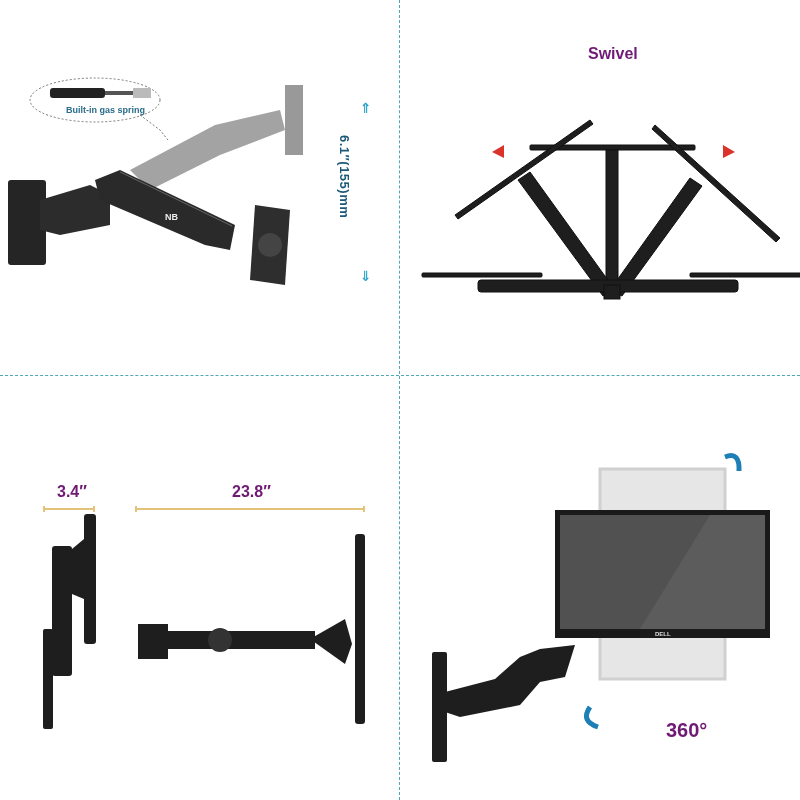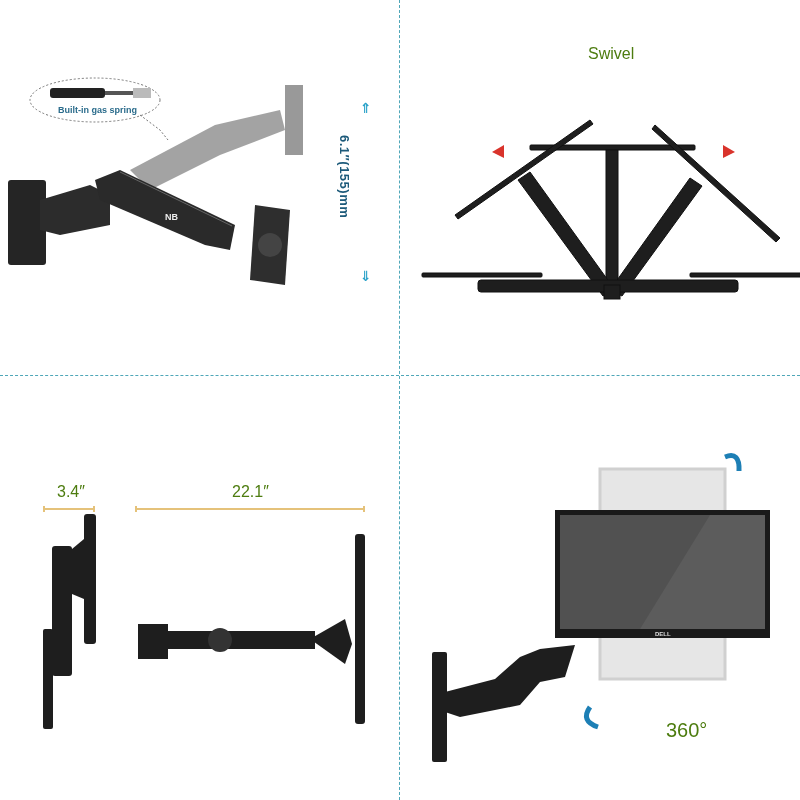--- a/index.html
+++ b/index.html
@@ -7,21 +7,21 @@
          font-family:"Liberation Sans", "DejaVu Sans", sans-serif; }
   .panel { position:absolute; }
   #p-tl { left:0; top:0; width:400px; height:375px; }
   #p-tr { left:400px; top:0; width:400px; height:375px; }
   #p-bl { left:0; top:375px; width:400px; height:425px;margin-top:24px; }
   #p-br { left:400px; top:375px; width:400px; height:425px;margin-top:12px; }
   .vdiv { position:absolute; left:399px; top:0; width:0; height:800px;
           border-left:1.5px dashed #4fa7b8; }
   .hdiv { position:absolute; left:0; top:375px; width:800px; height:0;
           border-top:1.5px dashed #4fa7b8; }
-  .label { position:absolute; color:#4d7c0f; font-weight:normal; white-space:nowrap; }
+  .label { position:absolute; color:#701a75; font-weight:bold; white-space:nowrap; }
   .callout { position:absolute; color:#2b6c8c; font-weight:bold; font-size:9px; }
   .vtext { position:absolute; color:#1d5a7a; font-weight:bold; font-size:13px;
            transform:rotate(90deg); transform-origin:left top; white-space:nowrap; letter-spacing:0.5px; }
   svg { position:absolute; left:0; top:0; }
   .dim-line { position:absolute; height:0; border-top:2px solid #e5c27a; }
   .dim-line::before, .dim-line::after { content:""; position:absolute; top:-4px; width:0; height:6px; border-left:2px solid #e5c27a; }
   .dim-line::before { left:0; } .dim-line::after { right:0; }
 </style>
 </head>
 <body>
@@ -45,21 +45,21 @@
     <rect x="8" y="180" width="38" height="85" rx="3" fill="#252525"></rect>
 
     <path d="M40,200 L90,185 L110,195 L110,225 L60,235 L40,230 Z" fill="#2c2c2c"></path>
     <path d="M95,180 L120,170 L235,225 L230,250 L205,245 L100,200 Z" fill="#2a2a2a"></path>
     <line x1="120" y1="172" x2="232" y2="226" stroke="#666" stroke-width="1"></line>
 
     <path d="M255,205 L290,210 L285,285 L250,280 Z" fill="#2e2e2e"></path>
     <circle cx="270" cy="245" r="12" fill="#444"></circle>
     <text x="165" y="220" font-size="9" fill="#eee" font-weight="bold">NB</text>
   </svg>
-  <div class="callout" style="left:58px;top:105px;">Built-in gas spring</div>
+  <div class="callout" style="left:66px;top:105px;">Built-in gas spring</div>
   <div style="position:absolute;left:360px;top:100px;color:#2aa2c9;font-size:14px;font-weight:bold;">⇑</div>
   <div class="vtext" style="left:352px;top:135px;">6.1″(155)mm</div>
   <div style="position:absolute;left:360px;top:268px;color:#2aa2c9;font-size:14px;font-weight:bold;">⇓</div>
 </div>
 
 <div class="panel" id="p-tr">
   <div class="label" style="left:188px;top:45px;font-size:16px;">Swivel</div>
   <svg width="400" height="375">
     <g fill="#1e1e1e" stroke="#111">
 
@@ -79,21 +79,21 @@
     </g>
     <g fill="#d9332b">
       <polygon points="92,152 104,145 104,158"></polygon>
       <polygon points="335,152 323,145 323,158"></polygon>
     </g>
   </svg>
 </div>
 
 <div class="panel" id="p-bl">
   <div class="label" style="left:57px;top:84px;font-size:16px;">3.4″</div>
-  <div class="label" style="left:232px;top:84px;font-size:16px;">22.1″</div>
+  <div class="label" style="left:232px;top:84px;font-size:16px;">23.8″</div>
   <div class="dim-line" style="left:43px;top:109px;width:52px;"></div>
   <div class="dim-line" style="left:135px;top:109px;width:230px;"></div>
   <svg width="400" height="425">
     <g fill="#1e1e1e">
 
       <rect x="84" y="115" width="12" height="130" rx="3"></rect>
       <rect x="52" y="147" width="20" height="130" rx="3"></rect>
       <rect x="43" y="230" width="10" height="100" rx="2"></rect>
       <polygon points="72,150 84,140 84,200 72,195"></polygon>
 

